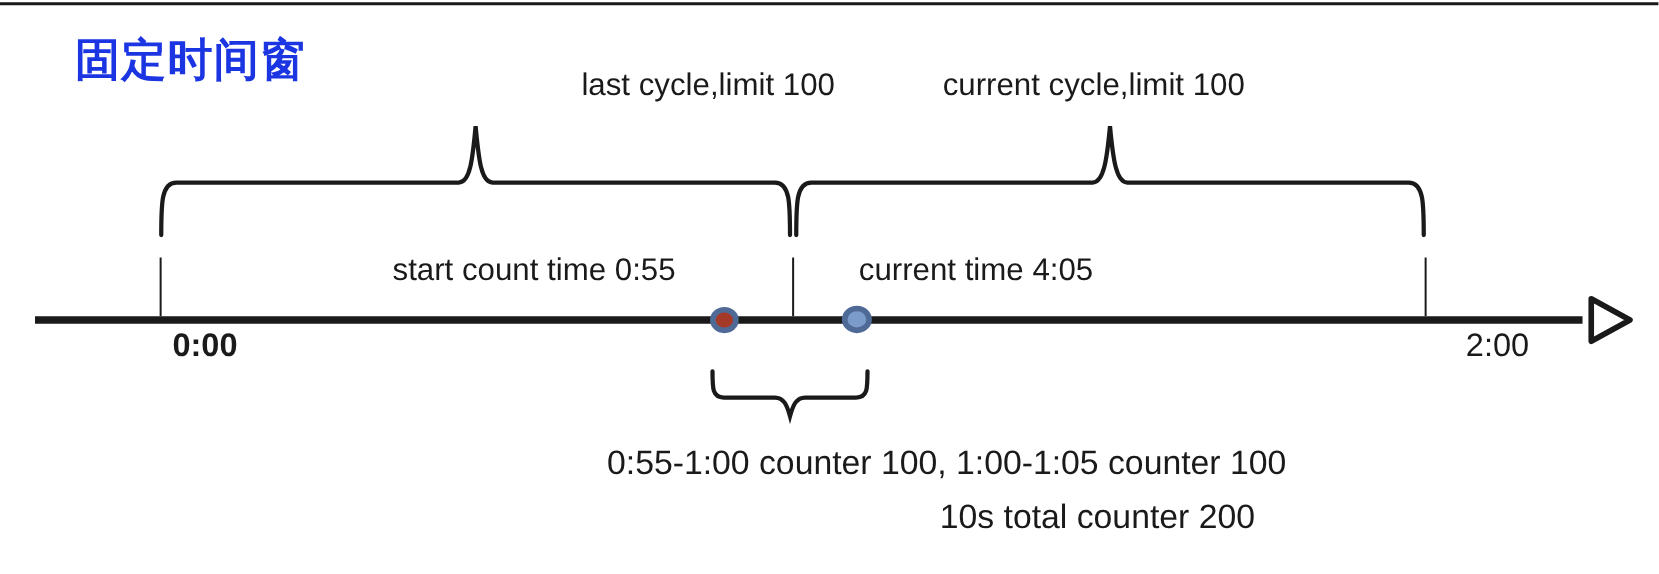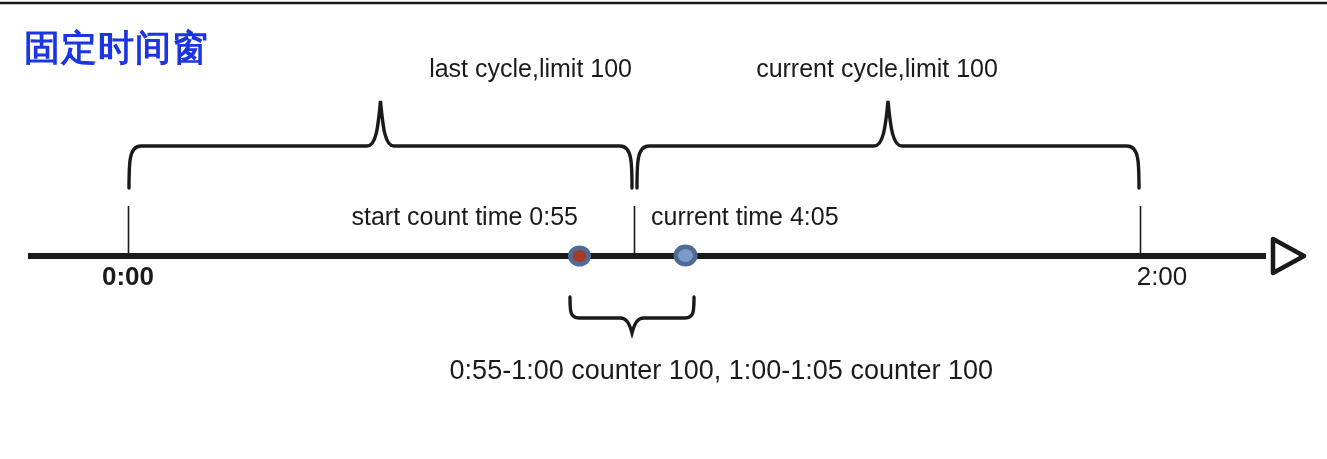--- a/index.html
+++ b/index.html
@@ -9,31 +9,32 @@
     background:#ffffff;
     font-family:"Liberation Sans", sans-serif;
     overflow:hidden;
   }
   #lineart{position:absolute;left:0;top:0;width:1327px;height:459px;}
   .lbl{
     position:absolute;
     color:#1a1a1a;
     white-space:nowrap;
     line-height:1.1;
+    margin-left:36px;
   }
   .title{
     left:24px;top:28px;
     font-size:36px;font-weight:bold;
     letter-spacing:1px;
   }
   .brace-label{font-size:25px;}
   .last-cycle{left:130px;top:55px;width:502px;text-align:right;}
-  .current-cycle{left:637px;top:55px;width:480px;text-align:center;}
+  .current-cycle{left:599px;top:55px;width:480px;text-align:center;}
   .point-label{font-size:25px;}
-  .start-count{left:278px;top:203px;width:300px;text-align:right;}
+  .start-count{left:278px;top:203px;width:300px;}
   .current-time{left:651px;top:203px;}
   .tick-label{font-size:26px;width:100px;text-align:center;top:262px;}
   .t0{left:78px;font-weight:bold;}
   .t1{left:573px;}
   .t2{left:1112px;}
   .footer-line{font-size:27px;text-align:right;}
   .footer1{left:331px;top:356px;width:662px;}
   .footer2{left:306px;top:399px;width:662px;}
 </style>
 </head>
@@ -82,14 +83,15 @@
 
   <div class="lbl point-label current-time">current time 4:05</div>
 
   <div class="lbl tick-label t0">0:00</div>
 
 
   <div class="lbl tick-label t2">2:00</div>
 
   <div class="lbl footer-line footer1">0:55-1:00 counter 100, 1:00-1:05 counter 100</div>
 
+  <div class="lbl footer-line footer2">10s total counter 200</div>
 
 </div>
 
 </body></html>

